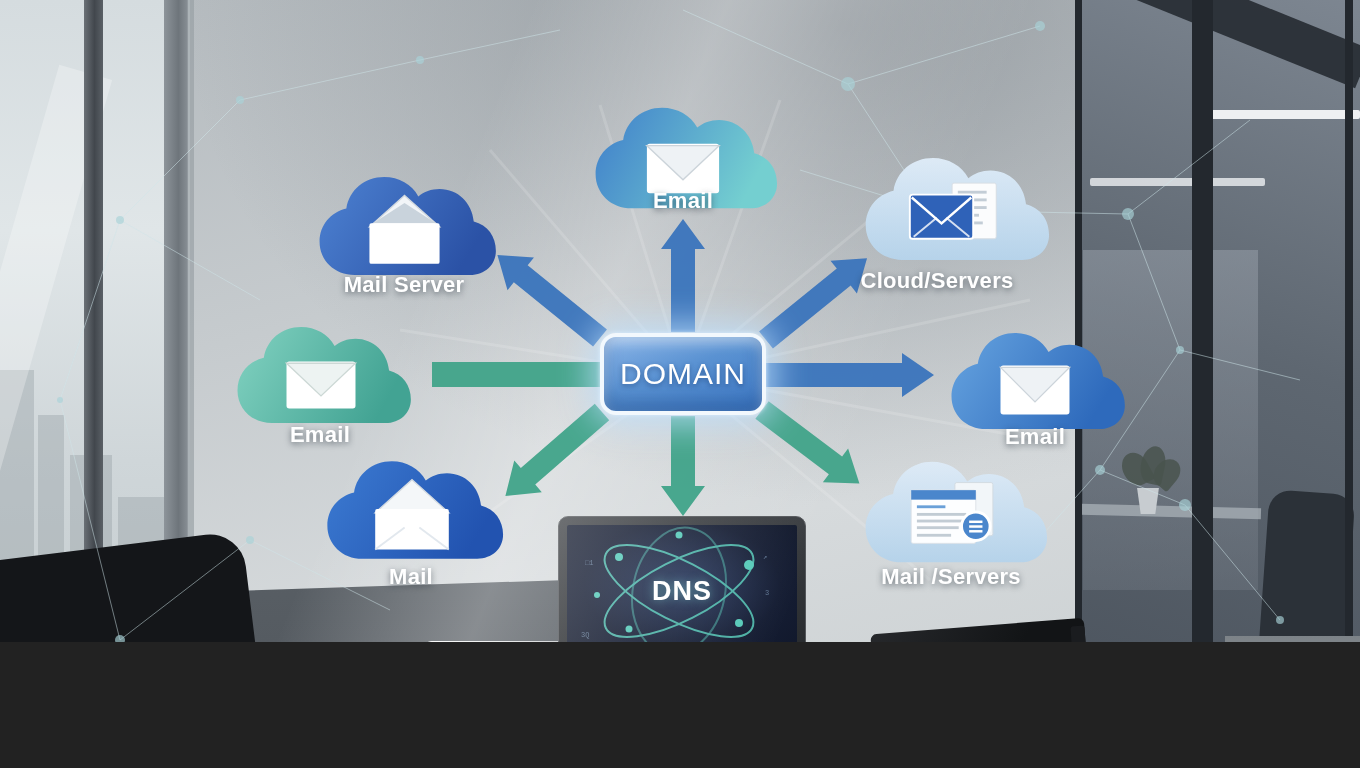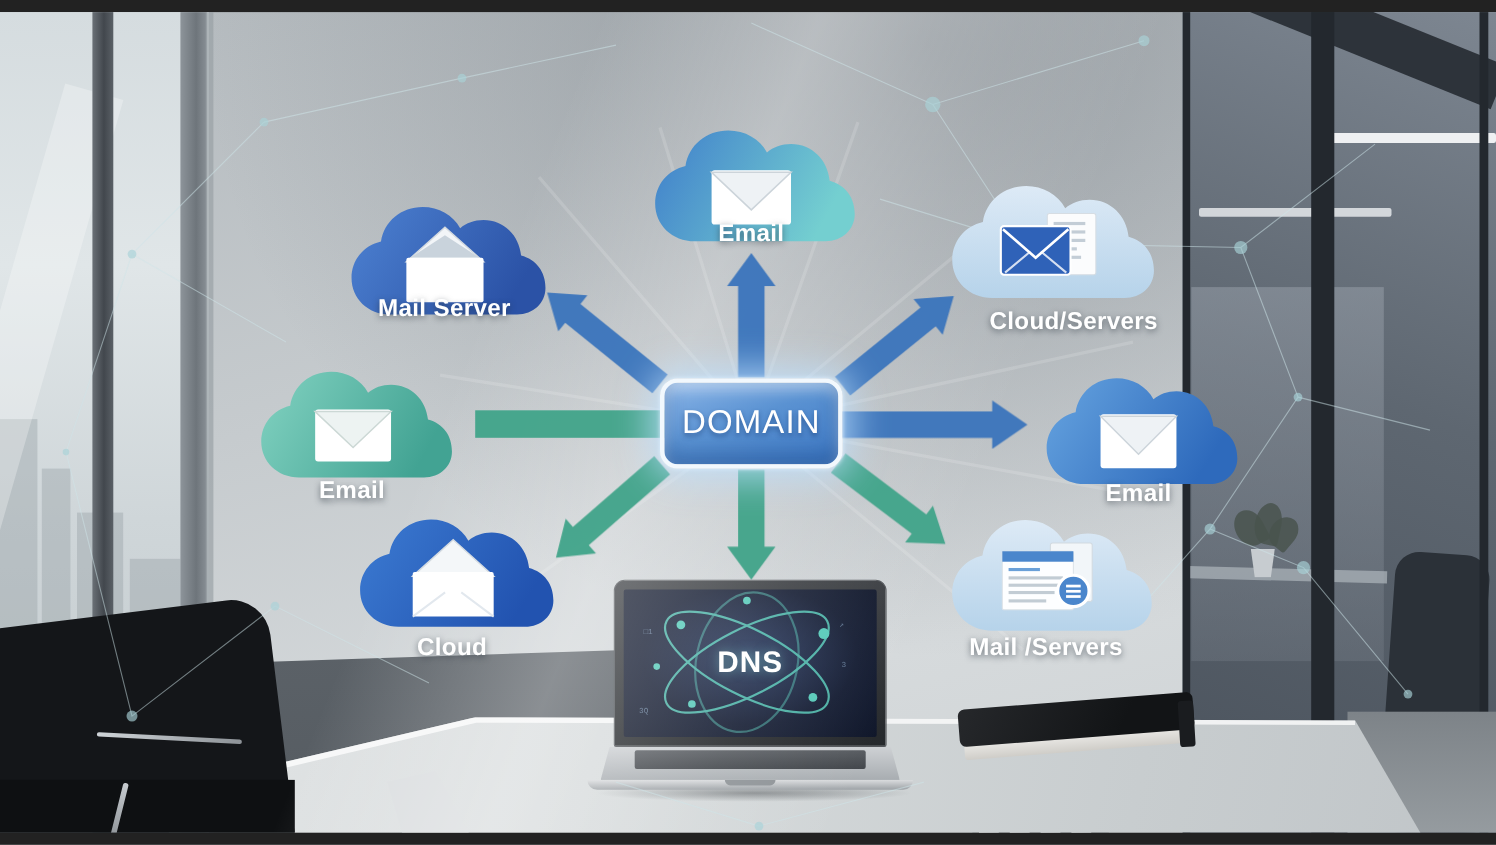--- a/index.html
+++ b/index.html
@@ -1,17 +1,17 @@
 <!DOCTYPE html>
 <html style="--arrow_blue: #3a74bc; --arrow_green: #41a489; --domain_a: #8cb6e8; --domain_b: #3d78c4; --domain_border: #f2f8fd; --label: #ffffff; --orbit: #56c9b8; --screen_a: #2b3b60; --screen_b: #151d33; --mesh: #cfe6ea; --cloud_top_a: #3f7ecb; --cloud_top_b: #74cfd0; --cloud_ms_a: #4d82d2; --cloud_ms_b: #2b52a6; --cloud_left_a: #82d2c1; --cloud_left_b: #42a393; --cloud_bl_a: #3c7bd2; --cloud_bl_b: #2253b0; --cloud_right_a: #66a4e0; --cloud_right_b: #2e6abc; --cloud_light_a: #ddeaf6; --cloud_light_b: #b6d3ea; --envelope_blue: #2f62b8; --doc_header: #4a86cc;"><head>
 <meta charset="utf-8">
 <style>
   html,body{margin:0;padding:0;background:#222;}
-  .canvas{position:relative;width:1360px;height:746px;overflow:hidden;
-          font-family:"Liberation Sans",sans-serif;background:linear-gradient(165deg,#b3b9bd 0%,#c6cbce 40%,#d6dadc 72%,#ccd1d3 100%);margin-top:11px;}
+  .canvas{position:relative;width:1360px;height:642px;overflow:hidden;
+          font-family:"Liberation Sans",sans-serif;background:linear-gradient(165deg,#b3b9bd 0%,#c6cbce 40%,#d6dadc 72%,#ccd1d3 100%);}
   .abs{position:absolute;}
   
   .wall-shade{inset:0;background:radial-gradient(ellipse at 62% 4%,rgba(88,96,104,.40),transparent 55%);}
   .light-beam{inset:0;background:linear-gradient(112deg,transparent 33%,rgba(255,255,255,.30) 45%,rgba(255,255,255,.10) 56%,transparent 64%);}
   .window-left{left:0;top:0;width:190px;height:768px;background:linear-gradient(180deg,#d5dcdf 0%,#e0e6e8 30%,#cfd6d9 60%,#c0c8cb 100%);}
   .bldg{position:absolute;background:#98a2a7;opacity:.42;}
   .win-streak{position:absolute;left:-30px;top:60px;width:55px;height:640px;background:rgba(255,255,255,.28);transform:rotate(16deg);}
   .win-frame1{position:absolute;left:84px;top:0;width:19px;height:768px;background:linear-gradient(90deg,#6a7076,#42474d 55%,#5a6066);}
   .win-frame2{position:absolute;left:164px;top:0;width:24px;height:768px;background:linear-gradient(90deg,#8d949a,#6e757b 60%,#888f95);}
   .wall-corner{left:187px;top:0;width:7px;height:768px;background:#979ea3;opacity:.65;}
@@ -340,24 +340,24 @@
       <g>
         <circle cx="124" cy="80" r="15" style="fill:var(--doc_header)" stroke="#ffffff" stroke-width="3"></circle>
         <rect x="117" y="74" width="14" height="2.6" fill="#fff"></rect>
           <rect x="117" y="79" width="14" height="2.6" fill="#fff"></rect>
         <rect x="117" y="84" width="14" height="2.6" fill="#fff"></rect>
       </g>
     </svg>
   </div>
 
   <div class="abs node-label" style="left:683px;top:188px">Email</div>
-  <div class="abs node-label" style="left:404px;top:256px">Mail Server</div>
-  <div class="abs node-label" style="left:976px;top:268px">Cloud/Servers</div>
+  <div class="abs node-label" style="left:404px;top:272px">Mail Server</div>
+  <div class="abs node-label" style="left:937px;top:268px">Cloud/Servers</div>
   <div class="abs node-label" style="left:320px;top:422px">Email</div>
   <div class="abs node-label" style="left:1035px;top:424px">Email</div>
-  <div class="abs node-label" style="left:411px;top:564px">Cloud</div>
+  <div class="abs node-label" style="left:411px;top:564px">Mail</div>
   <div class="abs node-label" style="left:951px;top:564px">Mail /Servers</div>
 
   <div class="abs domain-box">
     <div class="domain-text">DOMAIN</div>
   </div>
 
 </div>
 
 </body></html>

